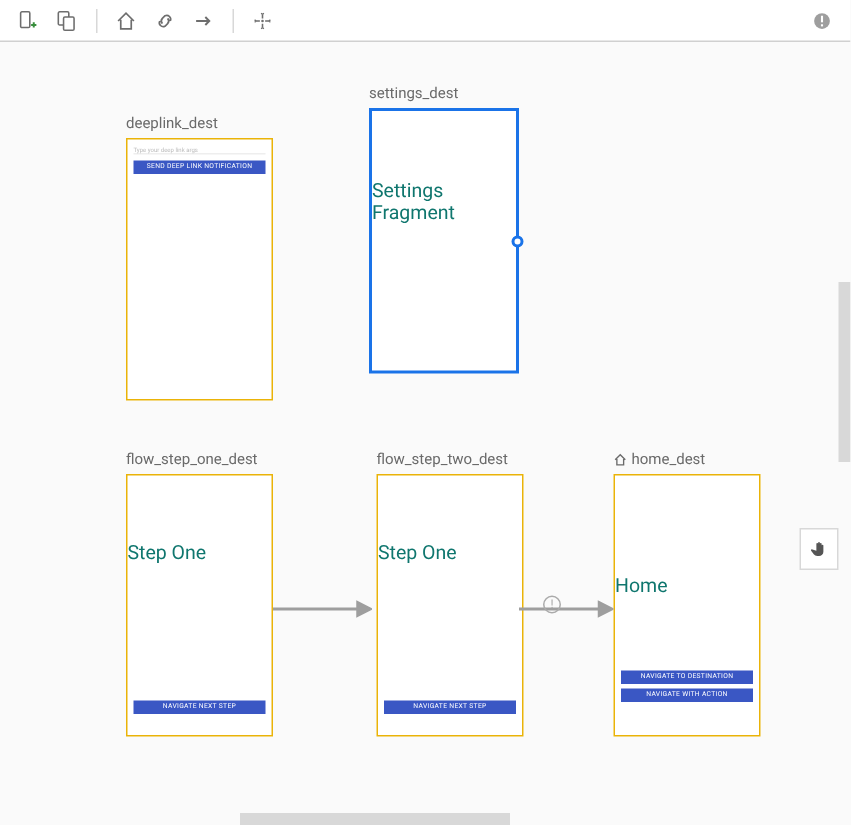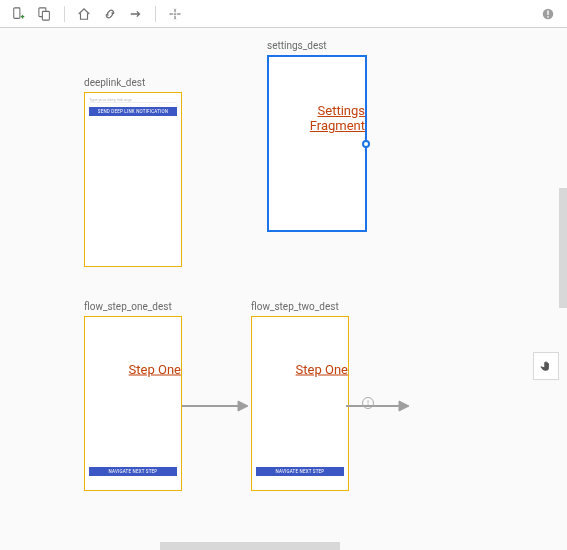--- a/index.html
+++ b/index.html
@@ -71,25 +71,24 @@
     border-radius: 50%;
     right: -5px;
     top: 50%;
     transform: translateY(-50%);
   }
   .center-text {
     position: absolute;
     left: 50%;
     top: 50%;
     transform: translate(-50%, -50%);
-    text-align: right;
-    color: #c2410c;
+    text-align: left;
+    color: #0f766e;
     font-size: 13px;
     width: 100%;
-    text-decoration: underline;
   }
   .mini-input {
     position: absolute;
     top: 4px; left: 4px; right: 4px;
     height: 6px;
     font-size: 4px;
     color: #bbb;
     background: #fff;
     border-bottom: 1px solid #eee;
   }
@@ -226,21 +225,21 @@
 <div class="canvas">
 
   <div class="dest" style="left:84px; top:33px;margin-top:16px;">
     <div class="dest-label">deeplink_dest</div>
     <div class="dest-card" style="width:98px; height:175px;">
       <div class="mini-input">Type your deep link args</div>
       <div class="mini-btn" style="top:14px;">SEND DEEP LINK NOTIFICATION</div>
     </div>
   </div>
 
-  <div class="dest" style="left:246px; top:12px;margin-left:21px;">
+  <div class="dest" style="left:246px; top:29px;">
     <div class="dest-label">settings_dest</div>
     <div class="dest-card selected" style="width:100px; height:177px;">
       <div class="center-text" style="top:35%; white-space:pre-line;">Settings
 Fragment</div>
       <div class="handle"></div>
     </div>
   </div>
 
   <div class="dest" style="left:84px; top:273px;">
     <div class="dest-label">flow_step_one_dest</div>
@@ -251,20 +250,33 @@
   </div>
 
   <div class="dest" style="left:251px; top:273px;">
     <div class="dest-label">flow_step_two_dest</div>
     <div class="dest-card" style="width:98px; height:175px;">
       <div class="center-text" style="top:30%;">Step One</div>
       <div class="mini-btn" style="bottom:14px;">NAVIGATE NEXT STEP</div>
     </div>
   </div>
 
+  <div class="dest" style="left:409px; top:273px;">
+    <div class="dest-label">
+      <svg width="9" height="9" viewBox="0 0 16 16">
+          <path d="M2 8 L8 2 L14 8 M4 7 V14 H12 V7" fill="none" stroke="#6a6a6a" stroke-width="1.6"></path>
+        </svg>
+      <span>home_dest</span>
+    </div>
+    <div class="dest-card" style="width:98px; height:175px;">
+      <div class="center-text" style="top:43%;">Home</div>
+      <div class="mini-btn" style="bottom:34px;">NAVIGATE TO DESTINATION</div>
+      <div class="mini-btn" style="bottom:22px;">NAVIGATE WITH ACTION</div>
+    </div>
+  </div>
 
   <svg class="arrow" style="left:182px; top:372px;" width="66" height="12">
     <line x1="0" y1="6" x2="56" y2="6" stroke="#9e9e9e" stroke-width="2"></line>
     <polygon points="56,1 66,6 56,11" fill="#9e9e9e"></polygon>
   </svg>
 
   <svg class="arrow" style="left:346px; top:372px;" width="63" height="12">
     <line x1="0" y1="6" x2="53" y2="6" stroke="#9e9e9e" stroke-width="2"></line>
     <polygon points="53,1 63,6 53,11" fill="#9e9e9e"></polygon>
   </svg>

